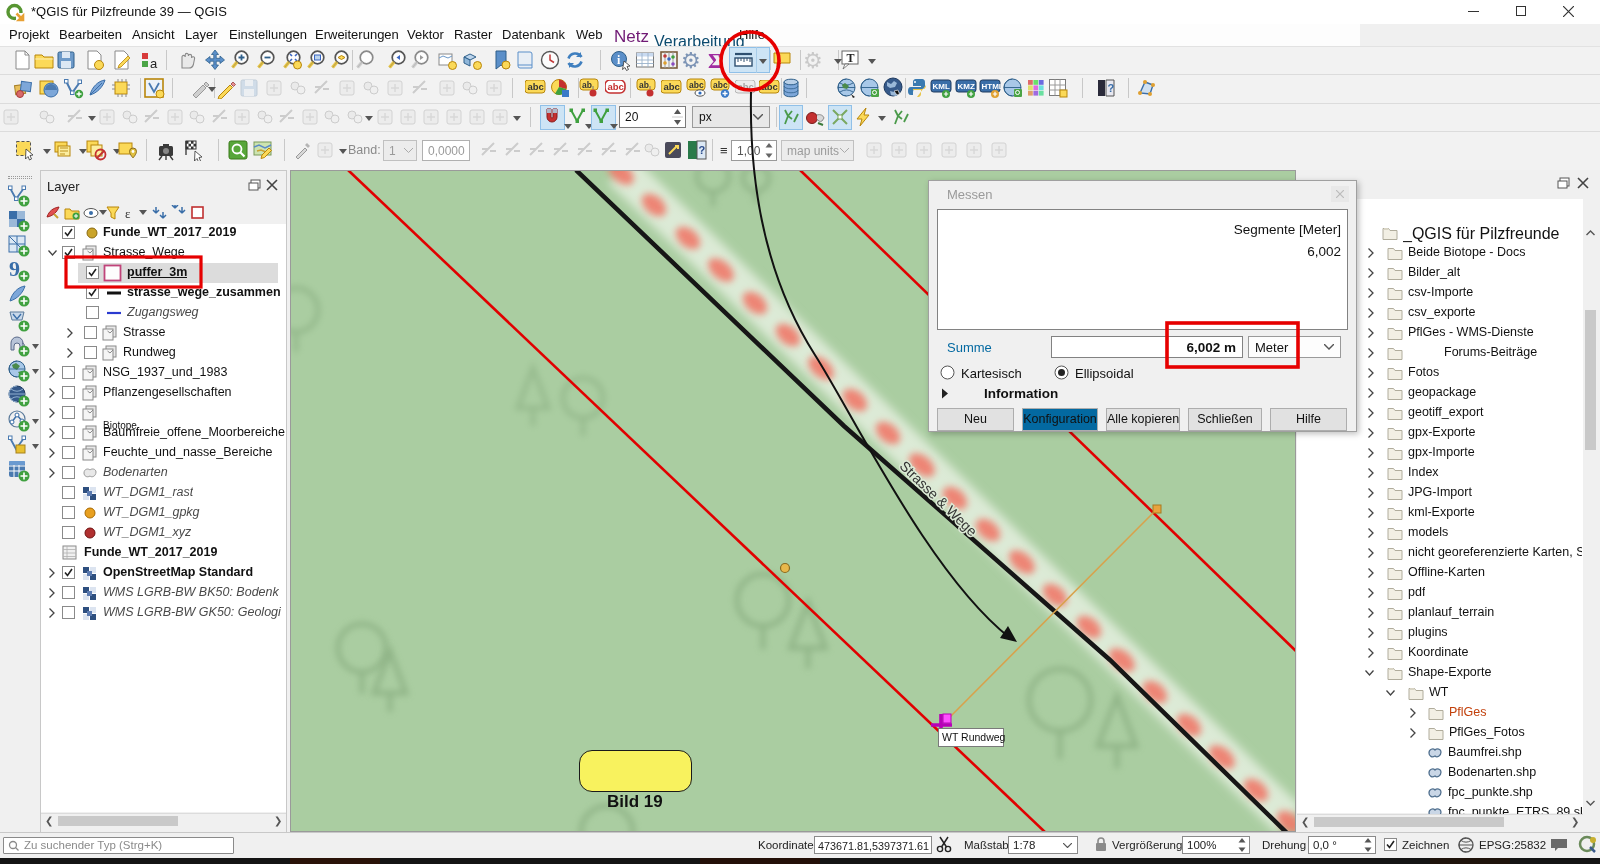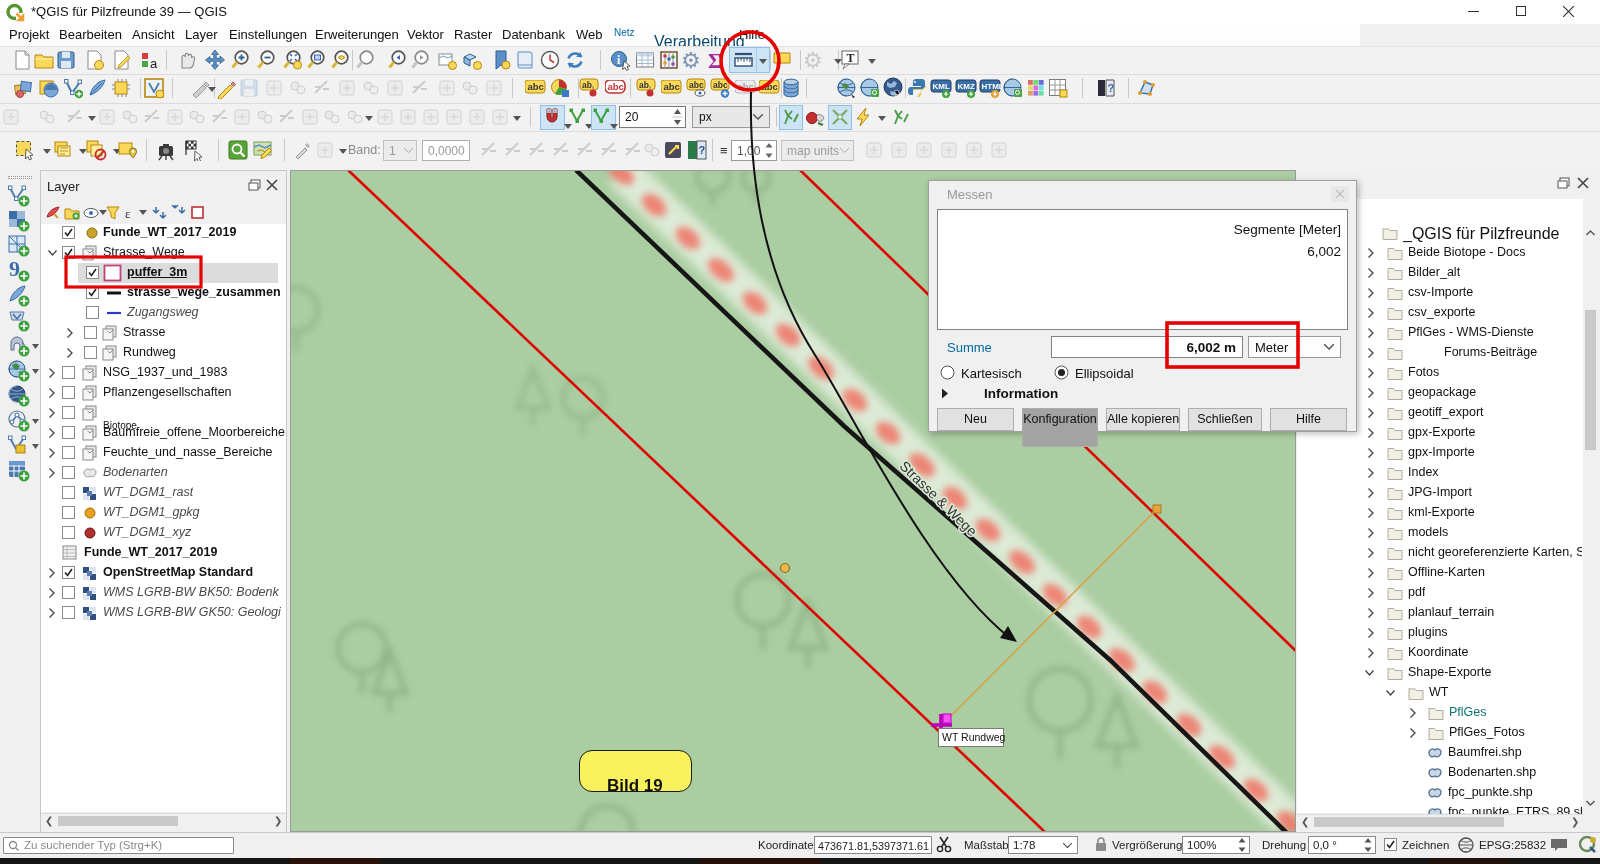--- a/index.html
+++ b/index.html
@@ -29,21 +29,21 @@
 <div class="txt" style="left:9px;top:3px;font-size:13px;color:#111">Projekt</div>
 <div class="txt" style="left:59px;top:3px;font-size:13px;color:#111">Bearbeiten</div>
 <div class="txt" style="left:132px;top:3px;font-size:13px;color:#111">Ansicht</div>
 <div class="txt" style="left:185px;top:3px;font-size:13px;color:#111">Layer</div>
 <div class="txt" style="left:229px;top:3px;font-size:13px;color:#111">Einstellungen</div>
 <div class="txt" style="left:315px;top:3px;font-size:13px;color:#111">Erweiterungen</div>
 <div class="txt" style="left:407px;top:3px;font-size:13px;color:#111">Vektor</div>
 <div class="txt" style="left:454px;top:3px;font-size:13px;color:#111">Raster</div>
 <div class="txt" style="left:502px;top:3px;font-size:13px;color:#111">Datenbank</div>
 <div class="txt" style="left:576px;top:3px;font-size:13px;color:#111">Web</div>
-<div class="txt" style="left:614px;top:3px;font-size:10px;color:#0369a1">Netz</div>
+<div class="txt" style="left:614px;top:3px;font-size:17px;color:#701a75">Netz</div>
 <div class="txt" style="left:654px;top:9px;font-size:16px;color:#0c4a6e">Verarbeitung</div>
 <div class="txt" style="left:739px;top:3px;font-size:13px;color:#111">Hilfe</div>
 </div>
 <div class="abs" style="left:0;top:46px;width:1600px;height:124px;background:#f2f2f2;border-top:1px solid #e2e2e2"></div>
 <div class="abs" style="left:0;top:74px;width:1600px;height:1px;background:#dcdcdc"></div>
 <div class="abs" style="left:0;top:103px;width:1600px;height:1px;background:#dcdcdc"></div>
 <div class="abs" style="left:0;top:131px;width:1600px;height:1px;background:#dcdcdc"></div>
 <svg class="abs" style="left:11px;top:49px;" width="22" height="22" viewBox="0 0 22 22">
     <path d="M5 2h9l4 4v14H5z" fill="#fff" stroke="#8a8a8a"></path>
     <path d="M14 2v4h4" fill="none" stroke="#8a8a8a"></path>
@@ -1175,21 +1175,21 @@
 <path d="M654 552 L866 339" stroke="#d8a24c" stroke-width="1.6" fill="none"></path>
 <rect x="862" y="335" width="8" height="8" fill="#e8a33d" stroke="#a87a20"></rect>
 <circle cx="494" cy="398" r="4.5" fill="#e8b84b" stroke="#8a6a20" stroke-width="1.2"></circle>
 <text x="644" y="332" font-size="14" fill="#333" font-family="Liberation Sans" transform="rotate(44 644 332)" text-anchor="middle" style="paint-order:stroke;stroke:#dcead6;stroke-width:3px">Strasse &amp; Wege</text>
 <path d="M640 555 h21 M650 544 v21" stroke="#b800b8" stroke-width="3.6"></path>
 <rect x="652" y="544" width="8" height="9" fill="#ff50ff" stroke="#b800b8" stroke-width="1"></rect>
 </svg>
 <div class="abs" style="left:647px;top:558px;width:66px;height:19px;background:#fff;border:1px solid #7a7a7a"></div>
 <div class="txt" style="left:651px;top:561px;font-size:10.5px;color:#111">WT Rundweg</div>
 <div class="abs" style="left:288px;top:580px;width:113px;height:42px;background:#f8f25e;border:1.5px solid #1a1a1a;border-radius:13px"></div>
-<div class="txt" style="left:316px;top:606px;font-size:17px;font-weight:bold;color:#111">Bild 19</div>
+<div class="txt" style="left:316px;top:622px;font-size:17px;font-weight:bold;color:#111">Bild 19</div>
 </div>
 <div class="abs" style="left:290px;top:170px;width:1006px;height:662px;border:1px solid #9a9a9a;pointer-events:none"></div>
 <div class="abs" style="left:1296px;top:170px;width:304px;height:690px;background:#f0f0f0"></div>
 <svg class="abs" style="left:1557px;top:177px;" width="13" height="12" viewBox="0 0 13 12">
     <rect x="3" y="1" width="9" height="8" fill="#fff" stroke="#555"></rect>
     <rect x="1" y="4" width="9" height="7" fill="#fff" stroke="#555"></rect>
   </svg>
 <svg class="abs" style="left:1577px;top:177px;" width="12" height="12" viewBox="0 0 12 12">
     <path d="M1 1 L11 11 M11 1 L1 11" stroke="#444" stroke-width="1.6"></path>
   </svg>
@@ -1369,21 +1369,21 @@
     <path d="M1 3.5h5.5l1.5 2H15v9H1z" fill="#f2efe4" stroke="#b0ac9c"></path>
     <path d="M2 3h4v2H2z" fill="#d8d4c4"></path>
   </svg>
 <div class="txt" style="left:1429px;top:685px;font-size:12.5px;color:#111;max-width:153px;overflow:hidden">WT</div>
 <svg class="abs" style="left:1410px;top:708px" width="6" height="10">
     <path d="M0.5 0.5 L5 5 L0.5 9.5" stroke="#444" fill="none" stroke-width="1.3"></path>
   </svg>
 <svg class="abs" style="left:1428px;top:705px;" width="16" height="16" viewBox="0 0 16 16">
     <path d="M1 3.5h5.5l1.5 2H15v9H1z" fill="#f2efe4" stroke="#b0ac9c"></path>
   </svg>
-<div class="txt" style="left:1449px;top:705px;font-size:12.5px;color:#0f766e;max-width:133px;overflow:hidden">PflGes</div>
+<div class="txt" style="left:1449px;top:705px;font-size:12.5px;color:#c2410c;max-width:133px;overflow:hidden">PflGes</div>
 <svg class="abs" style="left:1410px;top:728px" width="6" height="10">
     <path d="M0.5 0.5 L5 5 L0.5 9.5" stroke="#444" fill="none" stroke-width="1.3"></path>
   </svg>
 <svg class="abs" style="left:1428px;top:725px;" width="16" height="16" viewBox="0 0 16 16">
     <path d="M1 3.5h5.5l1.5 2H15v9H1z" fill="#f2efe4" stroke="#b0ac9c"></path>
   </svg>
 <div class="txt" style="left:1449px;top:725px;font-size:12.5px;color:#111;max-width:133px;overflow:hidden">PflGes_Fotos</div>
 <svg class="abs" style="left:1427px;top:746px;" width="16" height="14" viewBox="0 0 16 14">
     <path d="M2 7 C2 3 6 2 8 4 C10 2 14 3 14 6 C14 10 10 12 8 10 C5 12 2 10 2 7z" fill="#c9d6e6" stroke="#51708f" stroke-width="1.3"></path>
   </svg>
@@ -1436,21 +1436,21 @@
 <svg class="abs" style="left:1054px;top:365px" width="15" height="15">
     <circle cx="7.5" cy="7.5" r="6.5" fill="#fff" stroke="#555"></circle>
     <circle cx="7.5" cy="7.5" r="3.5" fill="#222"></circle>
   </svg>
 <div class="txt" style="left:1075px;top:366px;font-size:13px;color:#111">Ellipsoidal</div>
 <svg class="abs" style="left:941px;top:388px" width="8" height="11">
     <path d="M1 0.5 L7 5.5 L1 10.5z" fill="#222"></path>
   </svg>
 <div class="txt" style="left:984px;top:386px;font-size:13.5px;font-weight:bold;color:#111">Information</div>
 <div class="abs" style="left:937px;top:408px;width:77px;height:23px;background:#e1e1e1;border:1px solid #adadad;text-align:center;font-size:12.5px;color:#111;line-height:21px;white-space:nowrap;overflow:hidden">Neu</div>
-<div class="abs" style="left:1022px;top:408px;width:76px;height:39px;background:#a3a3a3;border:1px solid #adadad;text-align:center;font-size:12.5px;color:#111;line-height:21px;white-space:nowrap;overflow:hidden">Konfiguration</div>
+<div class="abs" style="left:1022px;top:408px;width:76px;height:23px;background:#0369a1;border:1px solid #adadad;text-align:center;font-size:12.5px;color:#111;line-height:21px;white-space:nowrap;overflow:hidden">Konfiguration</div>
 <div class="abs" style="left:1106px;top:408px;width:74px;height:23px;background:#e1e1e1;border:1px solid #adadad;text-align:center;font-size:12.5px;color:#111;line-height:21px;white-space:nowrap;overflow:hidden">Alle kopieren</div>
 <div class="abs" style="left:1188px;top:408px;width:74px;height:23px;background:#e1e1e1;border:1px solid #adadad;text-align:center;font-size:12.5px;color:#111;line-height:21px;white-space:nowrap;overflow:hidden">Schließen</div>
 <div class="abs" style="left:1270px;top:408px;width:77px;height:23px;background:#e1e1e1;border:1px solid #adadad;text-align:center;font-size:12.5px;color:#111;line-height:21px;white-space:nowrap;overflow:hidden">Hilfe</div>
 <div class="abs" style="left:0;top:832px;width:1600px;height:26px;background:#f0f0f0;border-top:1px solid #c8c8c8"></div>
 <div class="abs" style="left:3px;top:837px;width:231px;height:17px;background:#fff;border:1px solid #8a8a8a;border-radius:1px"></div>
 <svg class="abs" style="left:8px;top:840px" width="12" height="12">
     <circle cx="5" cy="5" r="3.5" fill="none" stroke="#8a8a8a" stroke-width="1.3"></circle>
     <path d="M7.5 7.5l3 3" stroke="#8a8a8a" stroke-width="1.3"></path>
   </svg>
 <div class="txt" style="left:24px;top:839px;font-size:11.5px;color:#8a8a8a">Zu suchender Typ (Strg+K)</div>

